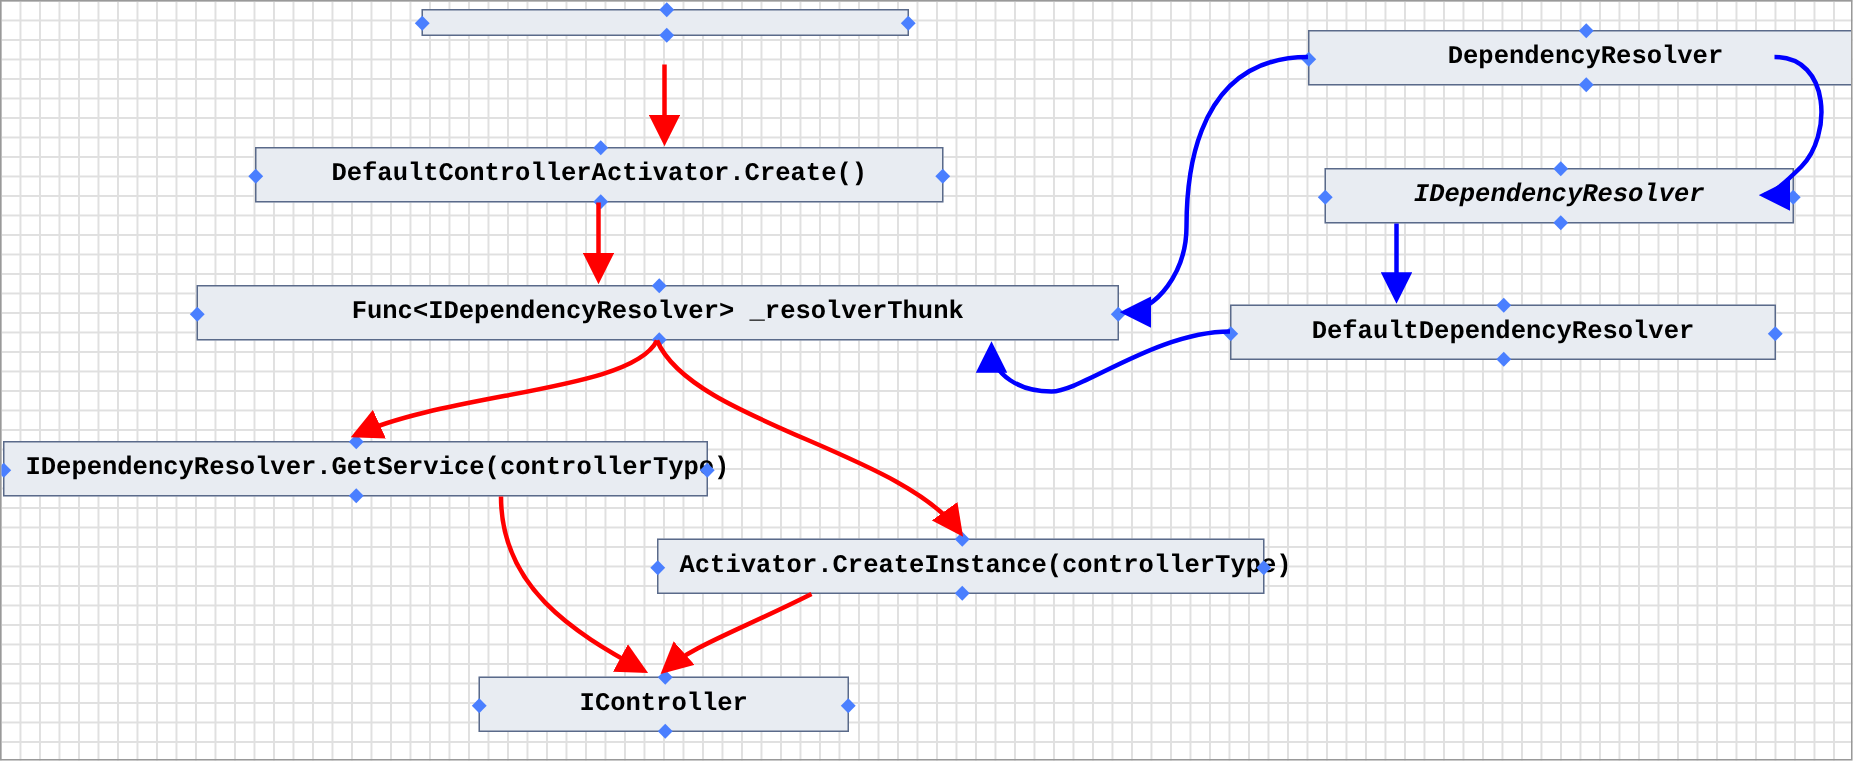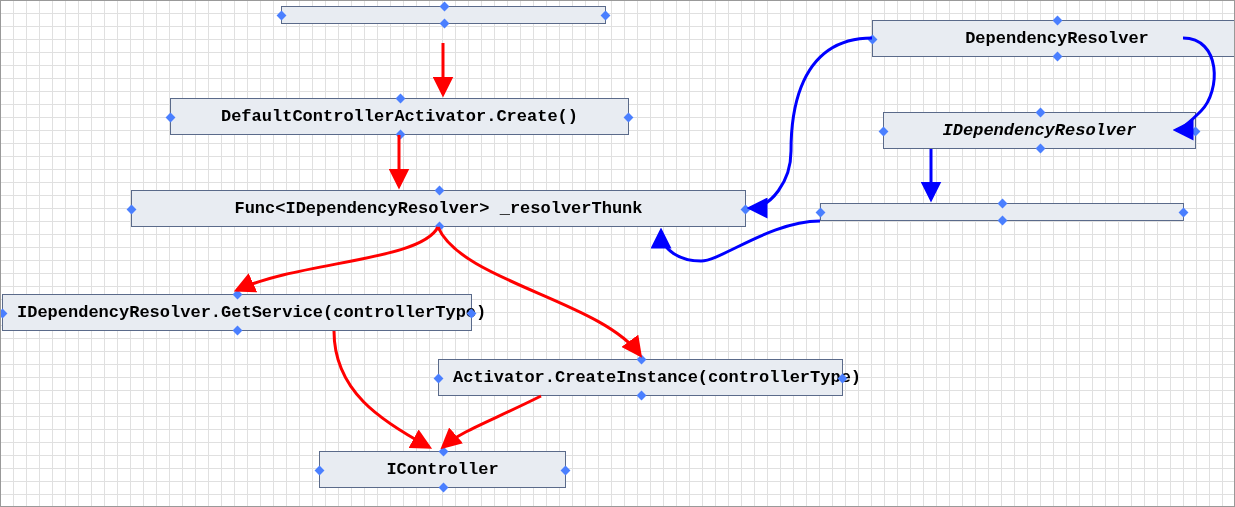--- a/index.html
+++ b/index.html
@@ -106,20 +106,21 @@
 
 <div class="node" style="left:882px; top:111px; width:313px;font-style:italic;">
   <span>IDependencyResolver</span>
   <span class="handle top"></span>
   <span class="handle bottom"></span>
   <span class="handle left"></span>
   <span class="handle right"></span>
 </div>
 
 <div class="node" style="left:819px; top:202px; width:364px;">
+  <span>DefaultDependencyResolver</span>
   <span class="handle top"></span>
   <span class="handle bottom"></span>
   <span class="handle left"></span>
   <span class="handle right"></span>
 </div>
 
 <svg class="arrows">
   <defs>
     <marker id="arrow-red" viewBox="0 0 12 12" refX="10" refY="6" markerWidth="7" markerHeight="7" orient="auto-start-reverse">
       <path d="M 0 0 L 12 6 L 0 12 z" fill="#ff0000"></path>

